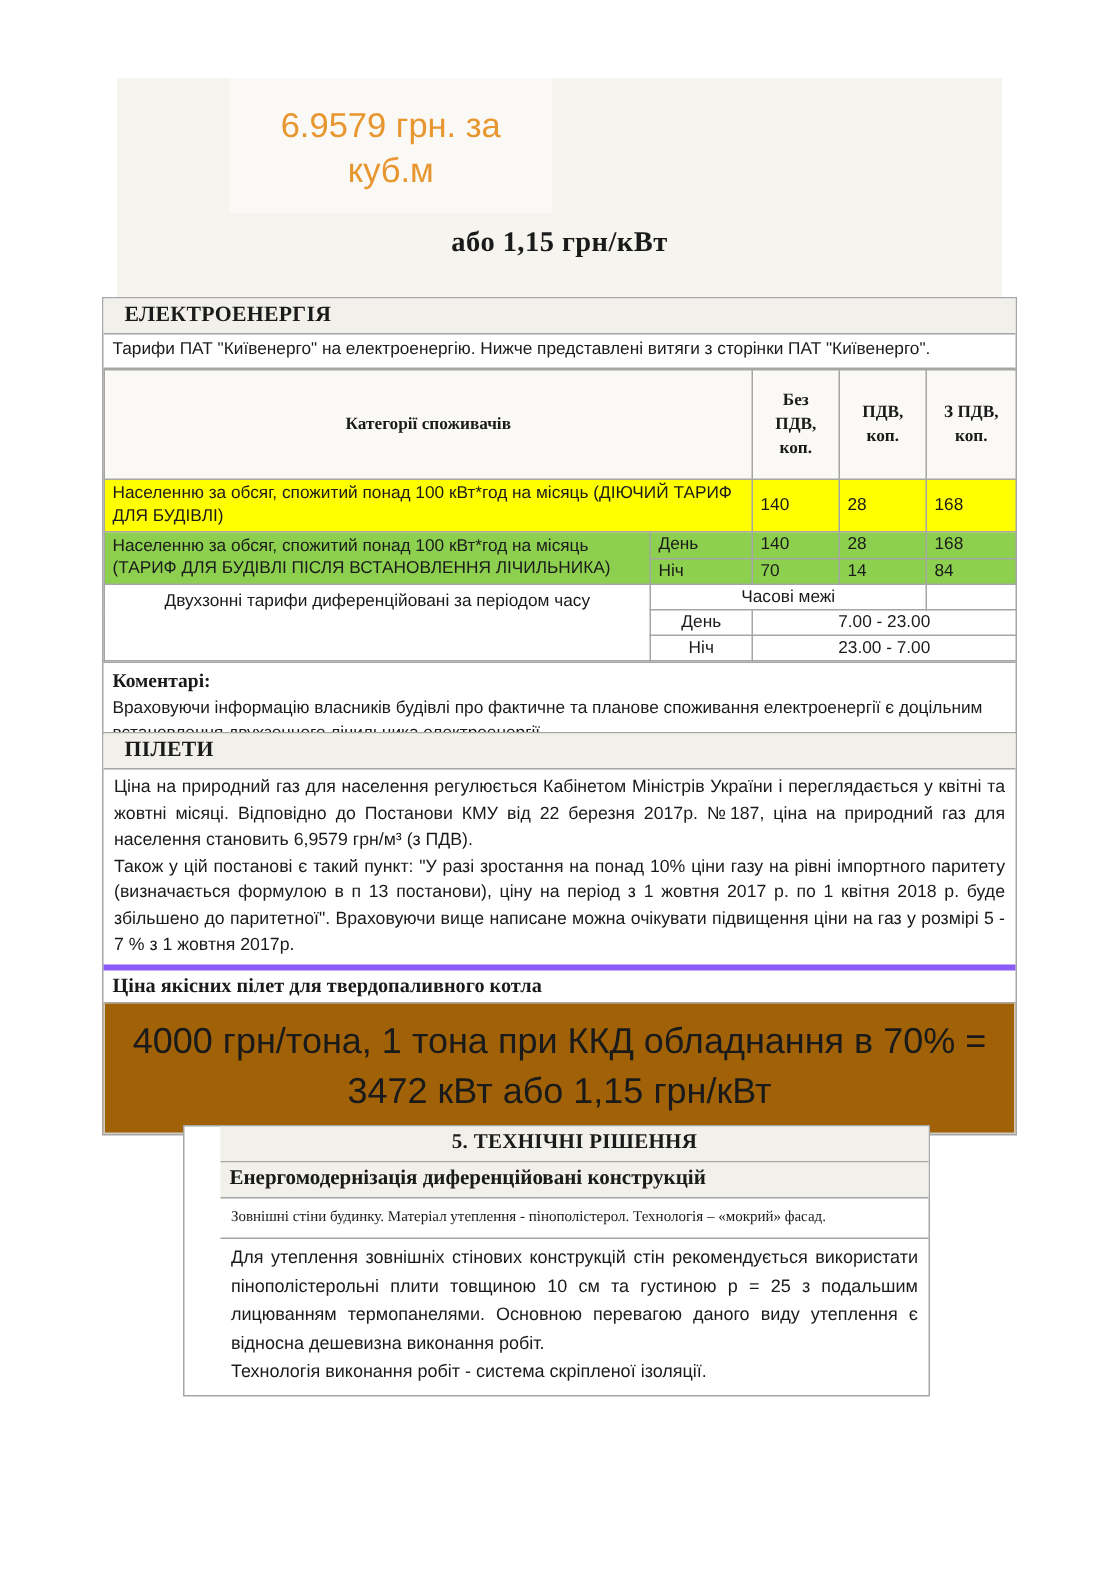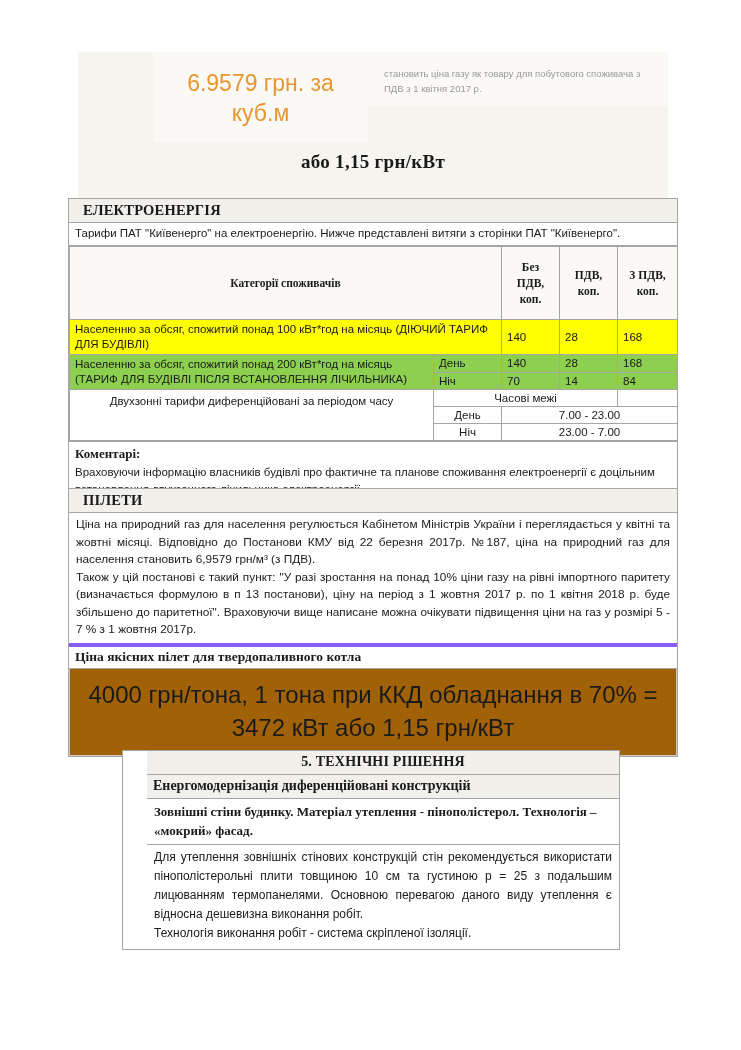--- a/index.html
+++ b/index.html
@@ -192,45 +192,42 @@
   .tech-sub1 {
     background: #f2f0eb;
     font-family: "Liberation Serif", serif;
     font-weight: bold;
     font-size: 14px;
     padding: 3px 0 4px 6px;
     border-bottom: 1px solid #a6a6a6;
   }
   .tech-sub2 {
     font-family: "Liberation Serif", serif;
-    font-weight: bold;
-    font-size: 13px;
+    font-weight: normal;
+    font-size: 10px;
     line-height: 19px;
     padding: 3px 7px 4px 7px;
     border-bottom: 1px solid #a6a6a6;
   }
   .tech-body {
     font-size: 12px;
     line-height: 19px;
     padding: 3px 7px 6px 7px;
     text-align: justify;
   }
   .tech-body p { margin: 0; }
   .tech-body p.nojust { text-align: left; }
 </style>
 </head>
 <body>
 
 <div class="gas-banner">
   <div class="gas-banner-inner">
     <div class="gas-price-pane">
       <div class="gas-price-value">6.9579 грн. за куб.м</div>
-    </div>
-    <div class="gas-desc-pane">
-      <div class="gas-desc-text">становить ціна газу як товару для побутового споживача з ПДВ з 1 квітня 2017 р.</div>
     </div>
   </div>
   <div class="gas-banner-sub">або  1,15 грн/кВт</div>
 </div>
 
 <div class="block" id="electricity-block" style="top:198px;">
   <div class="section-head">ЕЛЕКТРОЕНЕРГІЯ</div>
   <div class="intro-line">Тарифи ПАТ "Київенерго" на електроенергію. Нижче представлені витяги з сторінки ПАТ "Київенерго".</div>
 
   <table class="grid">
@@ -250,21 +247,21 @@
       </tr>
 
       <tr class="row-yellow">
         <td class="cat-text" colspan="2">Населенню за обсяг, спожитий понад 100 кВт*год на місяць (ДІЮЧИЙ ТАРИФ ДЛЯ БУДІВЛІ)</td>
         <td class="num">140</td>
         <td class="num">28</td>
         <td class="num">168</td>
       </tr>
 
       <tr class="row-green">
-        <td class="cat-text" rowspan="2">Населенню за обсяг, спожитий понад 200 кВт*год на місяць (ТАРИФ ДЛЯ БУДІВЛІ ПІСЛЯ ВСТАНОВЛЕННЯ ЛІЧИЛЬНИКА)</td>
+        <td class="cat-text" rowspan="2">Населенню за обсяг, спожитий понад 100 кВт*год на місяць (ТАРИФ ДЛЯ БУДІВЛІ ПІСЛЯ ВСТАНОВЛЕННЯ ЛІЧИЛЬНИКА)</td>
         <td class="subzone">День</td>
         <td class="num">140</td>
         <td class="num">28</td>
         <td class="num">168</td>
       </tr>
       <tr class="row-green">
         <td class="subzone">Ніч</td>
         <td class="num">70</td>
         <td class="num">14</td>
         <td class="num">84</td>

